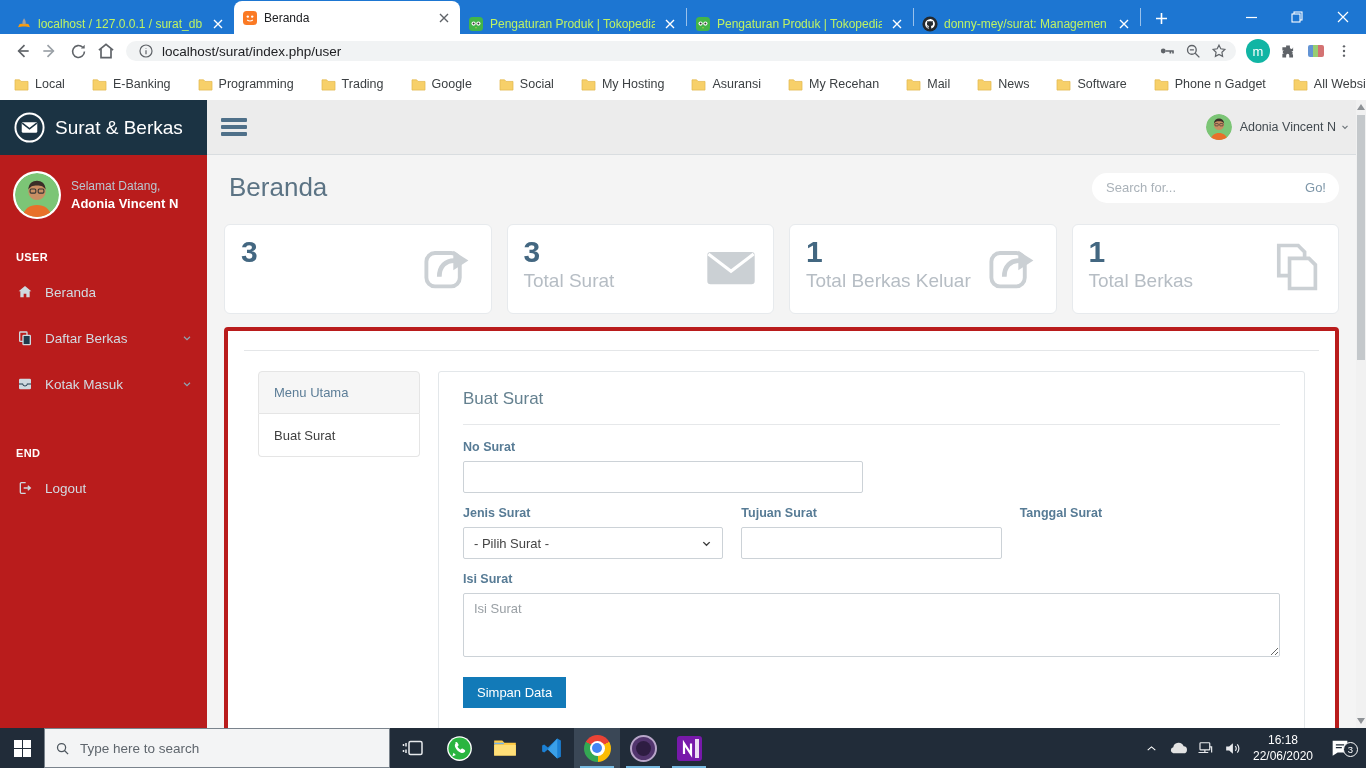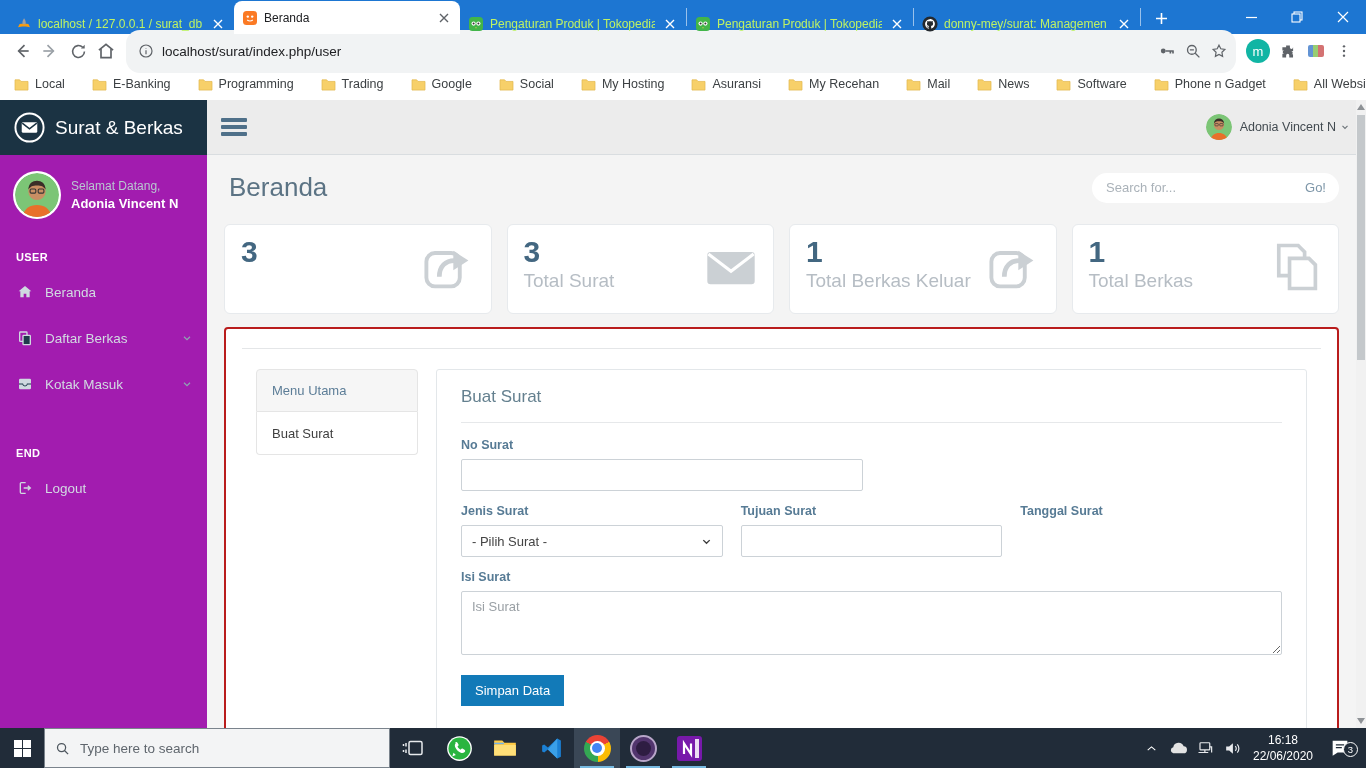--- a/index.html
+++ b/index.html
@@ -17,37 +17,37 @@
   .tsep { width:1px; height:18px; background:rgba(255,255,255,.55); margin-bottom:8px; flex:none; }
   .fav { width:16px; height:16px; flex:none; }
   .fav svg { display:block; width:16px; height:16px; }
   .newtab { width:28px; height:28px; margin:0 0 2px 6px; display:flex; align-items:center; justify-content:center; border-radius:50%; }
   .wctl { margin-left:auto; display:flex; height:34px; align-self:flex-start; }
   .wbtn { width:46px; height:34px; display:flex; align-items:center; justify-content:center; }
 
   
   .navbar { height:34px; background:#fff; display:flex; align-items:center; padding:0 8px; }
   .nbtn { width:28px; height:28px; border-radius:50%; display:flex; align-items:center; justify-content:center; flex:none; }
-  .omni { flex:1; height:43px; background:#f1f3f4; border-radius:14px; margin:0 6px; display:flex; align-items:center; padding:0 4px 0 12px; min-width:0; }
+  .omni { flex:1; height:20px; background:#f1f3f4; border-radius:14px; margin:0 6px; display:flex; align-items:center; padding:0 4px 0 12px; min-width:0; }
   .omni-url { flex:1; font-size:13.5px; color:#202124; white-space:nowrap; overflow:hidden; margin-left:8px; }
   .oic { width:26px; height:26px; display:flex; align-items:center; justify-content:center; flex:none; }
   .profile-av { width:24px; height:24px; border-radius:50%; background:#11b5a4; color:#fff; font-size:13px; display:flex; align-items:center; justify-content:center; margin:0 4px; flex:none; }
   .ext-sm { width:16px; height:12px; border-radius:2px; background:linear-gradient(90deg,#3c79c9 0 30%,#7ec14f 30% 60%,#c94f4f 60%); opacity:.8; }
 
   
   .bmbar { height:32px; background:#fff; display:flex; align-items:center; padding-left:14px; }
   .bm { display:flex; align-items:center; margin-right:27px; }
   .bm svg { display:block; margin-right:6px; }
   .bm span.lbl { font-size:12.5px; color:#3c4043; white-space:nowrap; }
 
   
   .page { height:628px; display:flex; position:relative; background:#f4f4f4; }
 
   
-  .sidebar { width:207px; background:#a21caf; flex:none; display:flex; flex-direction:column; }
+  .sidebar { width:207px; background:#b91c1c; flex:none; display:flex; flex-direction:column; }
   .brand { height:55px; background:#1b3343; display:flex; align-items:center; padding-left:13px; flex:none; }
   .brand svg { flex:none; }
   .brand-name { color:#fff; font-size:19px; margin-left:9px; white-space:nowrap; }
   .userpanel { display:flex; align-items:center; padding:16px 10px 14px 13px; }
   .avwrap { width:48px; height:48px; border-radius:50%; background:#fff; padding:2px; flex:none; }
   .avwrap .avclip { width:44px; height:44px; border-radius:50%; overflow:hidden; }
   .uptxt { margin-left:10px; }
   .uptxt .l1 { color:#b9c7d1; font-size:12px; }
   .uptxt .l2 { color:#fff; font-size:13px; font-weight:bold; margin-top:3px; }
   .sec { color:#fff; font-size:11px; font-weight:bold; letter-spacing:.4px; padding:18px 16px 6px; }
@@ -72,21 +72,21 @@
   .spill input { border:none; outline:none; flex:1; font-size:13px; color:#333; background:transparent; font-family:inherit; min-width:0; }
   .spill input::placeholder { color:#aab2b9; }
   .spill .go { font-size:13px; color:#7d96a8; }
 
   .cards { display:flex; gap:15px; margin-top:21px; }
   .card { flex:1; background:#fff; border:1px solid #e7eaed; border-radius:6px; height:90px; padding:10px 16px; position:relative; }
   .cnum { font-size:30px; font-weight:bold; color:#436781; }
   .clabel { font-size:19px; color:#b6bdc4; margin-top:1px; white-space:nowrap; }
   .cicon { position:absolute; right:14px; top:50%; transform:translateY(-50%); }
 
-  .panel { margin-top:13px; background:#fff; border:2px solid #b91c1c; border-radius:4px; padding:19px 16px 26px; }
+  .panel { margin-top:13px; background:#fff; border:4px solid #b91c1c; border-radius:4px; padding:19px 16px 26px; }
   .phr { height:1px; background:#e4e6e8; }
   .pbody { display:flex; margin-top:20px; padding:0 14px 0 14px; }
   .submenu { width:162px; flex:none; border-radius:4px; }
   .smi { height:43px; display:flex; align-items:center; padding-left:15px; font-size:13px; color:#5c7d97; background:#f6f6f6; border:1px solid #e5e5e5; border-top:none; }
   .smi:first-child { border-top:1px solid #e5e5e5; border-radius:4px 4px 0 0; }
   .smi:last-child { border-radius:0 0 4px 4px; }
   .smi.active { background:#fff; color:#3f3f3f; }
   .formcard { flex:1; border:1px solid #e3e7ea; border-radius:3px; margin-left:18px; padding:17px 24px 24px; }
   .ftitle { font-size:17px; color:#64808f; }
   .fhr { height:1px; background:#e6e8ea; margin:15px 0 2px; }

